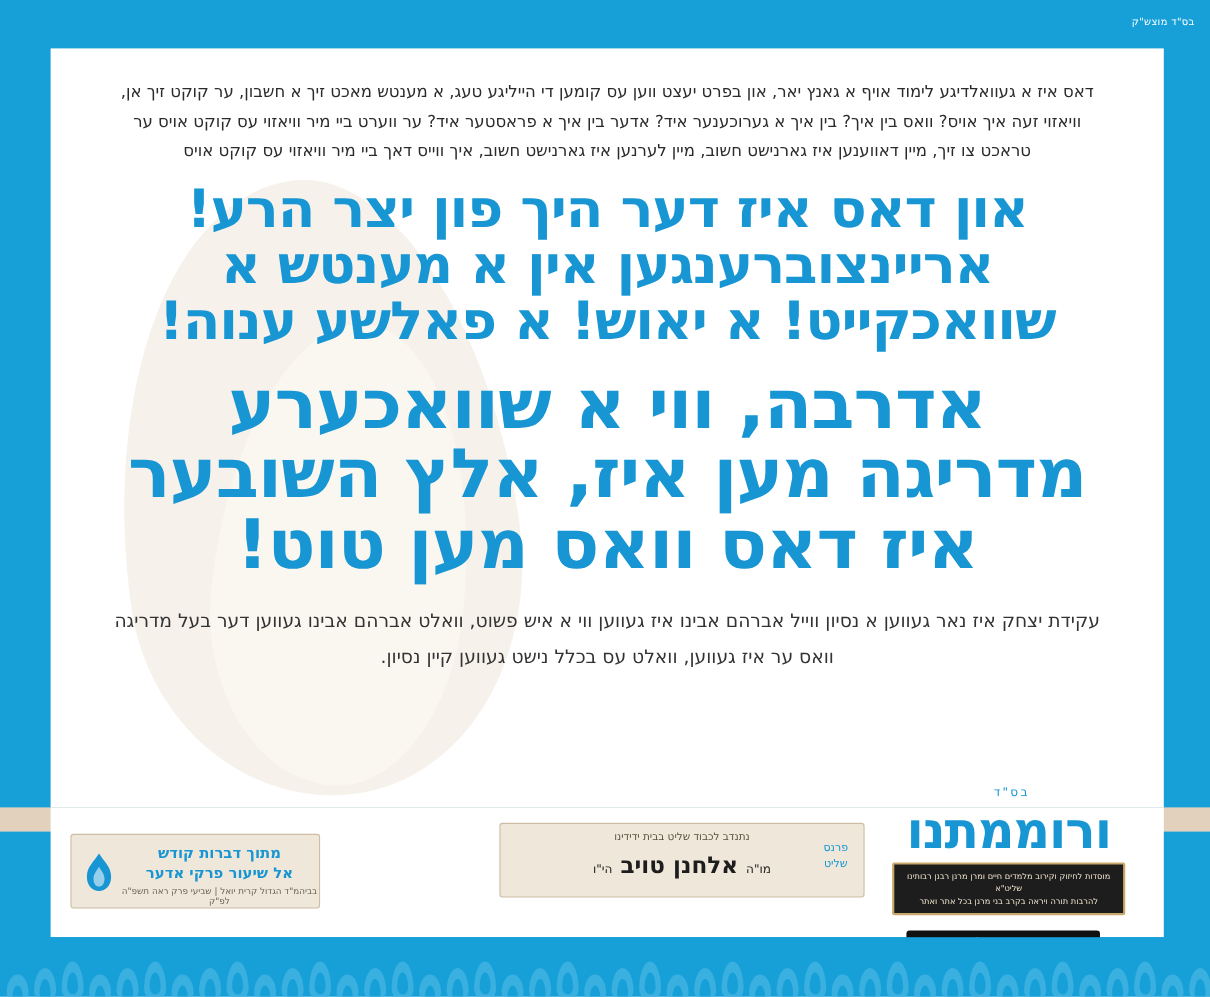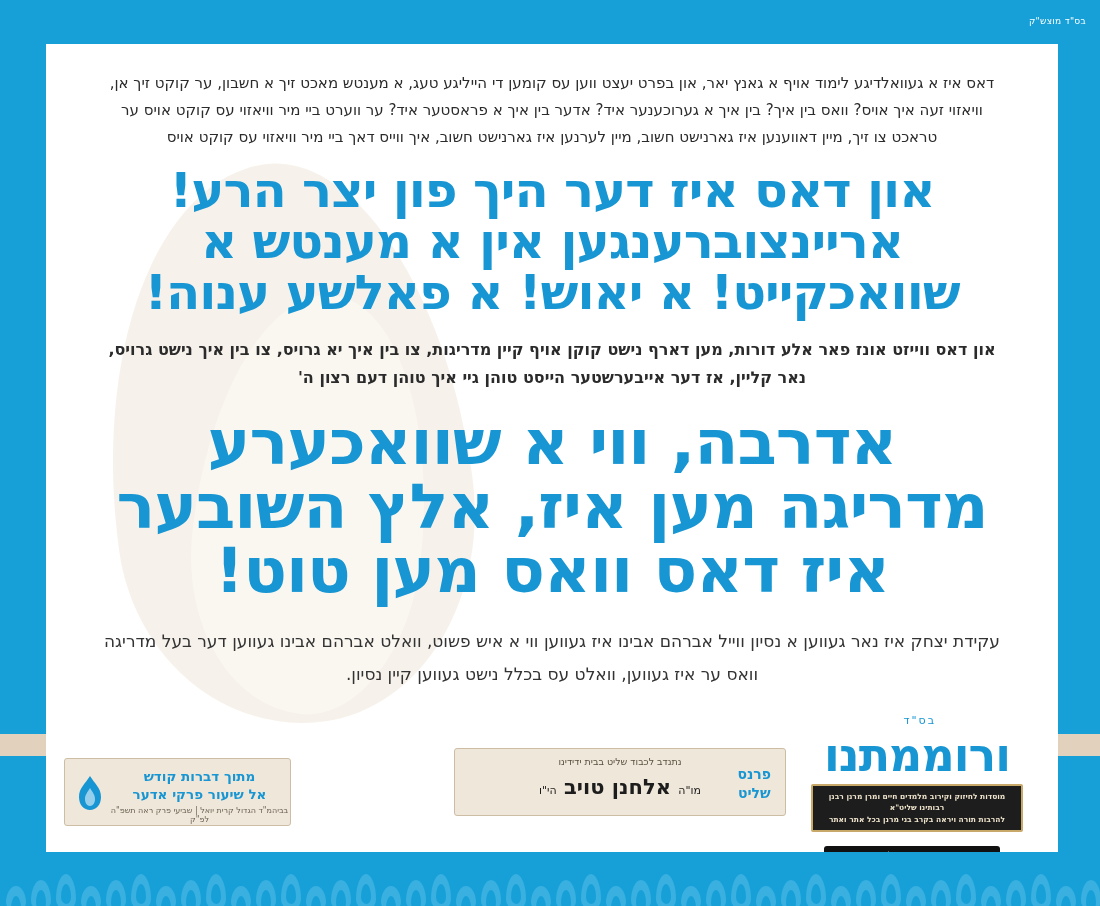--- a/index.html
+++ b/index.html
@@ -108,39 +108,39 @@
     position:absolute;right:96px;top:-4px;font-size:11px;color:#1796D3;letter-spacing:2px;
   }
   .logo-word{
     font-size:46px;color:#1796D3;font-weight:bold;line-height:1;
     margin-top:14px;letter-spacing:-1px;
   }
   .logo-plate{
     margin:6px auto 0 auto;width:196px;background:#1d1d1d;border:2px solid #c9a96a;
     padding:5px 6px;border-radius:2px;
   }
-  .logo-plate div{font-size:7.5px;color:#efe4cd;line-height:1.5;direction:rtl;font-weight:bold;}
+  .logo-plate div{font-size:7.5px;color:#efe4cd;line-height:1.5;direction:rtl;}
 
   .phone-box{
     position:absolute;right:58px;top:112px;width:160px;background:#111;
     border-radius:3px;padding:4px 8px 6px 8px;text-align:center;
   }
   .phone-box .t1{font-size:7.5px;color:#f0e6d2;direction:rtl;}
   .phone-box .t2{font-size:14px;color:#ffffff;font-weight:bold;letter-spacing:.5px;}
 
   
   .card{
     position:absolute;top:14px;height:66px;
     background:#efe7da;border:1px solid #cdbda4;border-radius:3px;
     direction:rtl;
   }
   .card-dedic{right:272px;width:330px;}
   .card-right-col{
     position:absolute;right:14px;top:16px;text-align:center;color:#1796D3;
-    font-weight:bold;font-size:14px;line-height:1.35;
+    font-weight:normal;font-size:10px;line-height:1.35;
   }
   .dedic-top{
     position:absolute;right:0;left:0;top:7px;text-align:center;
     font-size:9.5px;color:#5b5140;
   }
   .dedic-name{
     position:absolute;right:0;left:0;top:26px;text-align:center;
     font-size:21px;color:#1d1d1d;font-weight:bold;
   }
   .dedic-name .small{font-size:11px;font-weight:normal;}
@@ -195,21 +195,20 @@
 
       <p class="para p1">דאס איז א געוואלדיגע לימוד אויף א גאנץ יאר, און בפרט יעצט ווען עס קומען די הייליגע טעג, א מענטש מאכט זיך א חשבון, ער קוקט זיך אן, וויאזוי זעה איך אויס? וואס בין איך? בין איך א גערוכענער איד? אדער בין איך א פראסטער איד? ער ווערט ביי מיר וויאזוי עס קוקט אויס ער טראכט צו זיך, מיין דאווענען איז גארנישט חשוב, מיין לערנען איז גארנישט חשוב, איך ווייס דאך ביי מיר וויאזוי עס קוקט אויס</p>
 
       <div class="shout">
         <span class="ln">און דאס איז דער היך פון יצר הרע!</span>
         <span class="ln">אריינצוברענגען אין א מענטש א</span>
         <span class="ln">שוואכקייט! א יאוש! א פאלשע ענוה!</span>
       </div>
 
 
-      <p class="para p4">און דאס ווייזט אונז פאר אלע דורות, מען דארף נישט קוקן אויף קיין מדריגות, צו בין איך יא גרויס, צו בין איך נישט גרויס, נאר קליין, אז דער אייבערשטער הייסט טוהן גיי איך טוהן דעם רצון ה'</p>
 
       <div class="shout big">
         <span class="ln">אדרבה, ווי א שוואכערע</span>
         <span class="ln">מדריגה מען איז, אלץ השובער</span>
         <span class="ln">איז דאס וואס מען טוט!</span>
       </div>
 
       <p class="para p5">עקידת יצחק איז נאר געווען א נסיון ווייל אברהם אבינו איז געווען ווי א איש פשוט, וואלט אברהם אבינו געווען דער בעל מדריגה וואס ער איז געווען, וואלט עס בכלל נישט געווען קיין נסיון.</p>
 
     </div>

